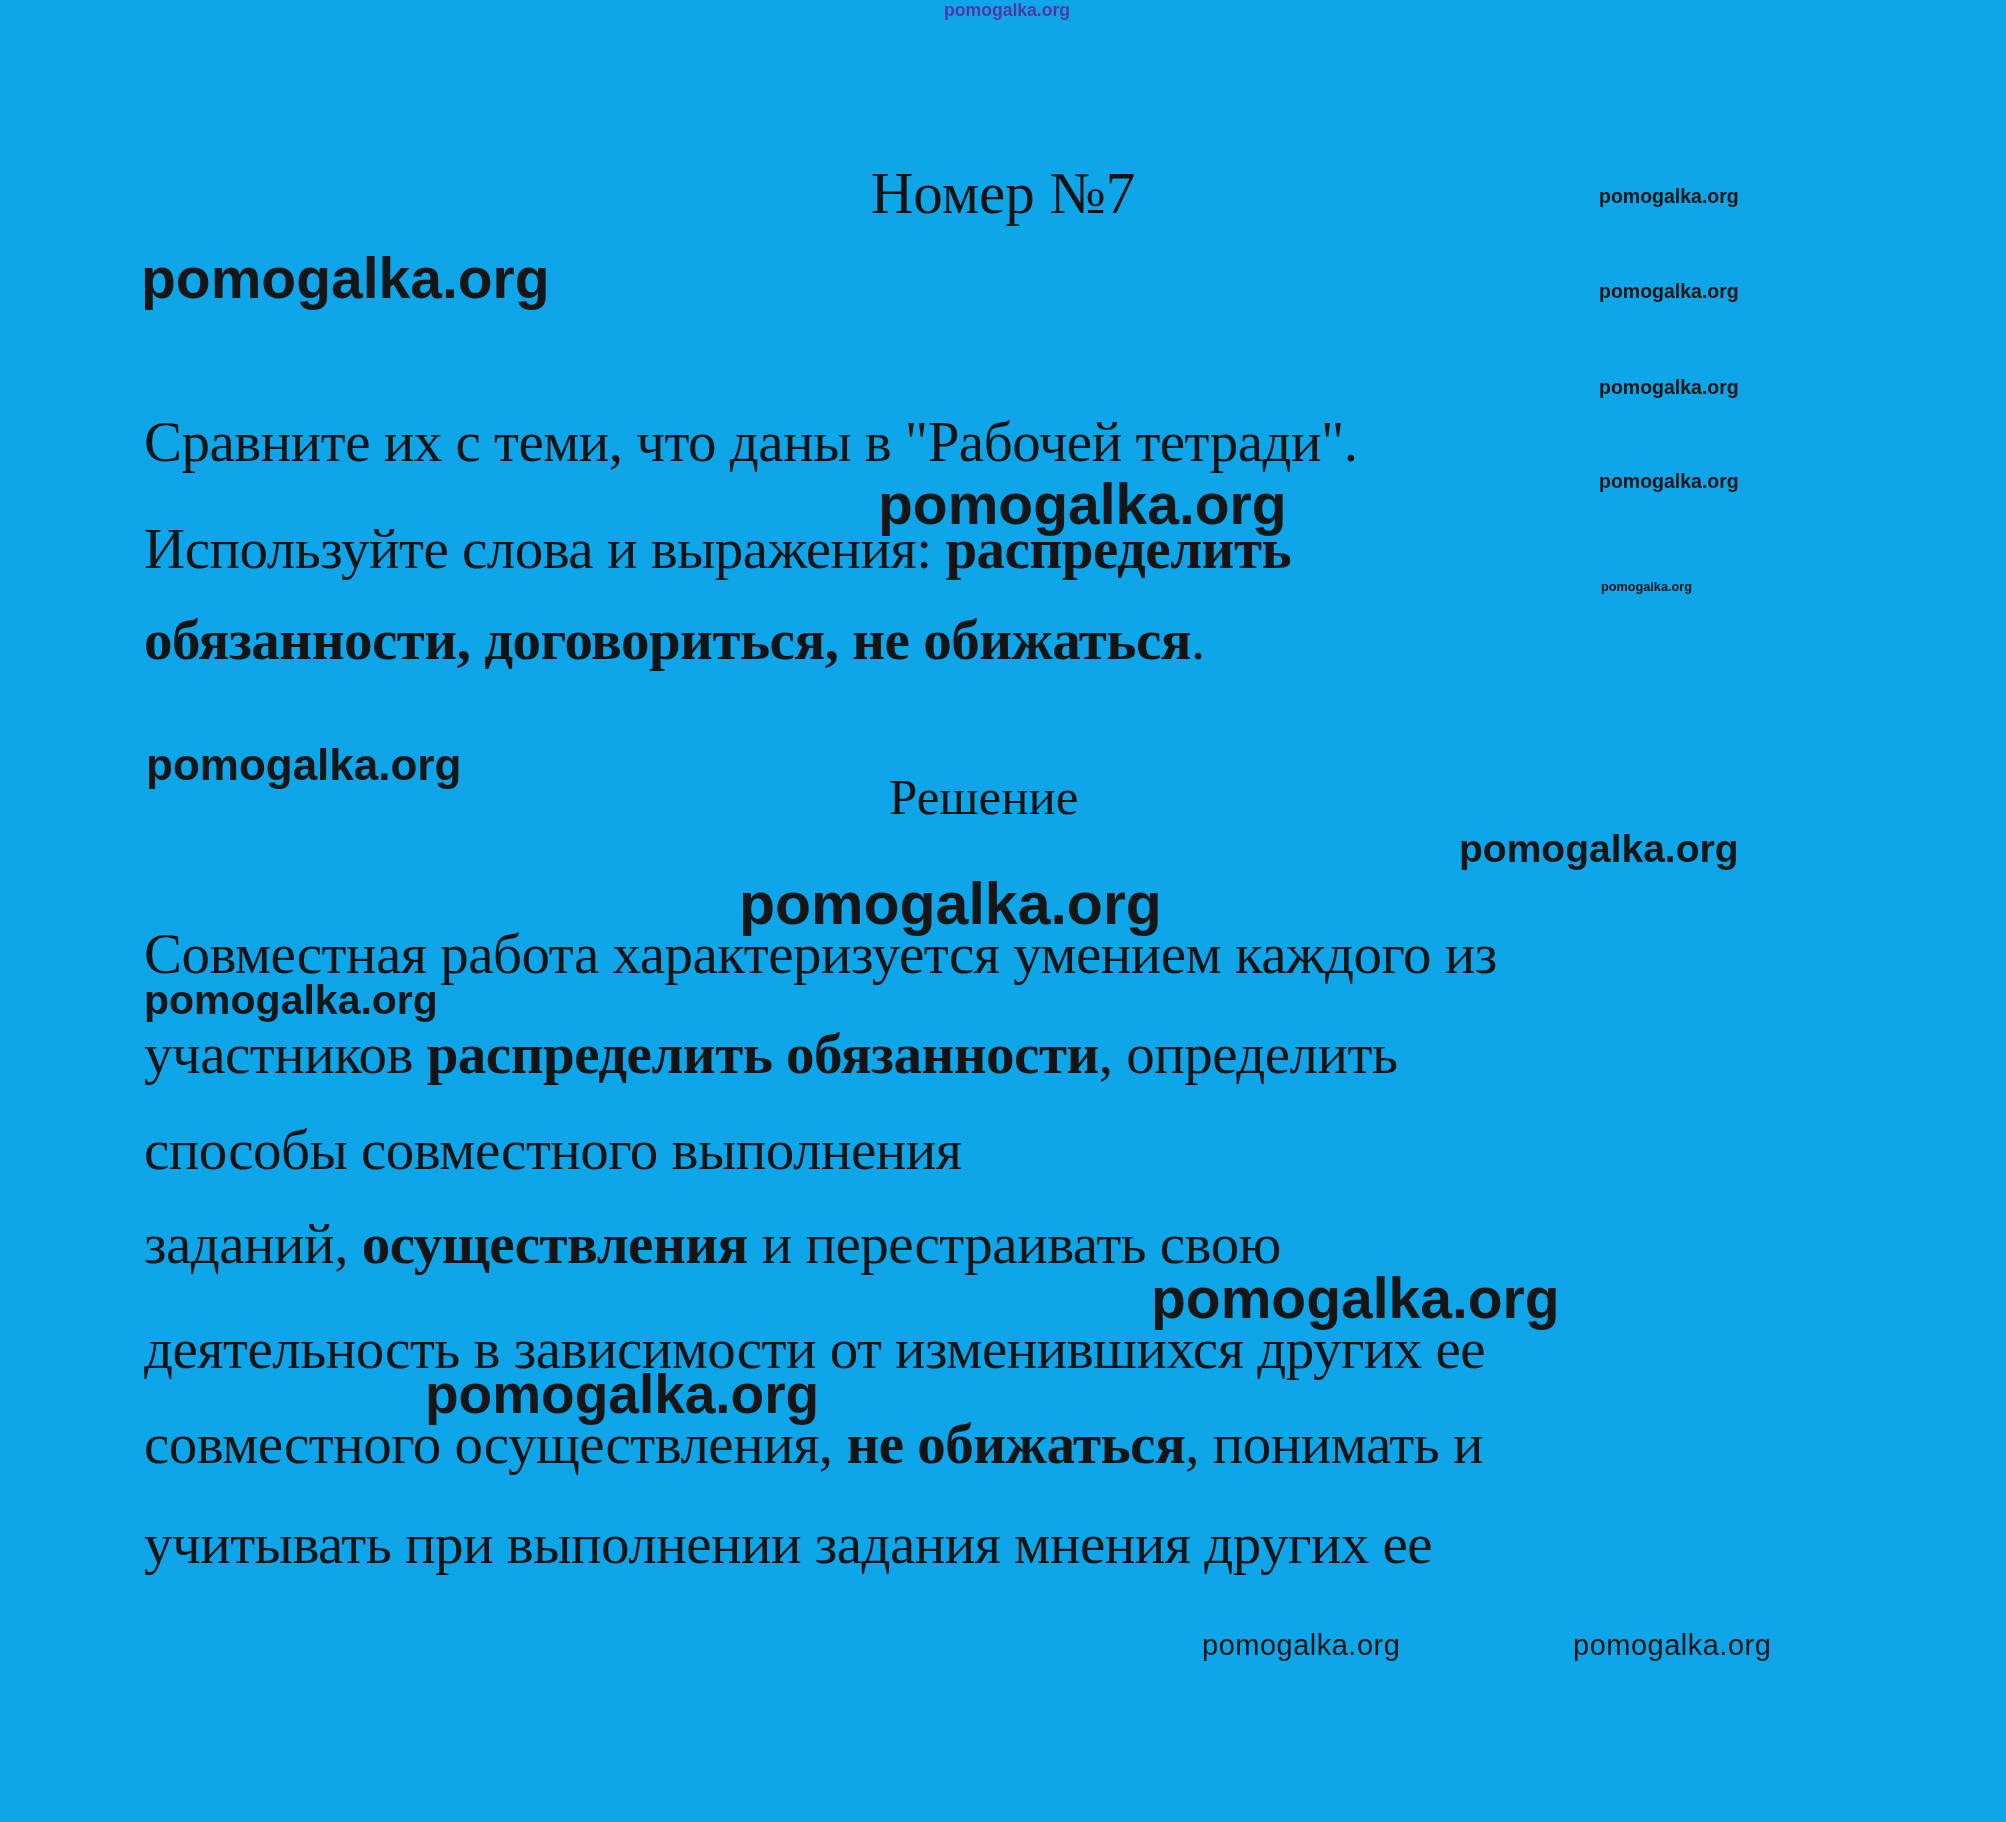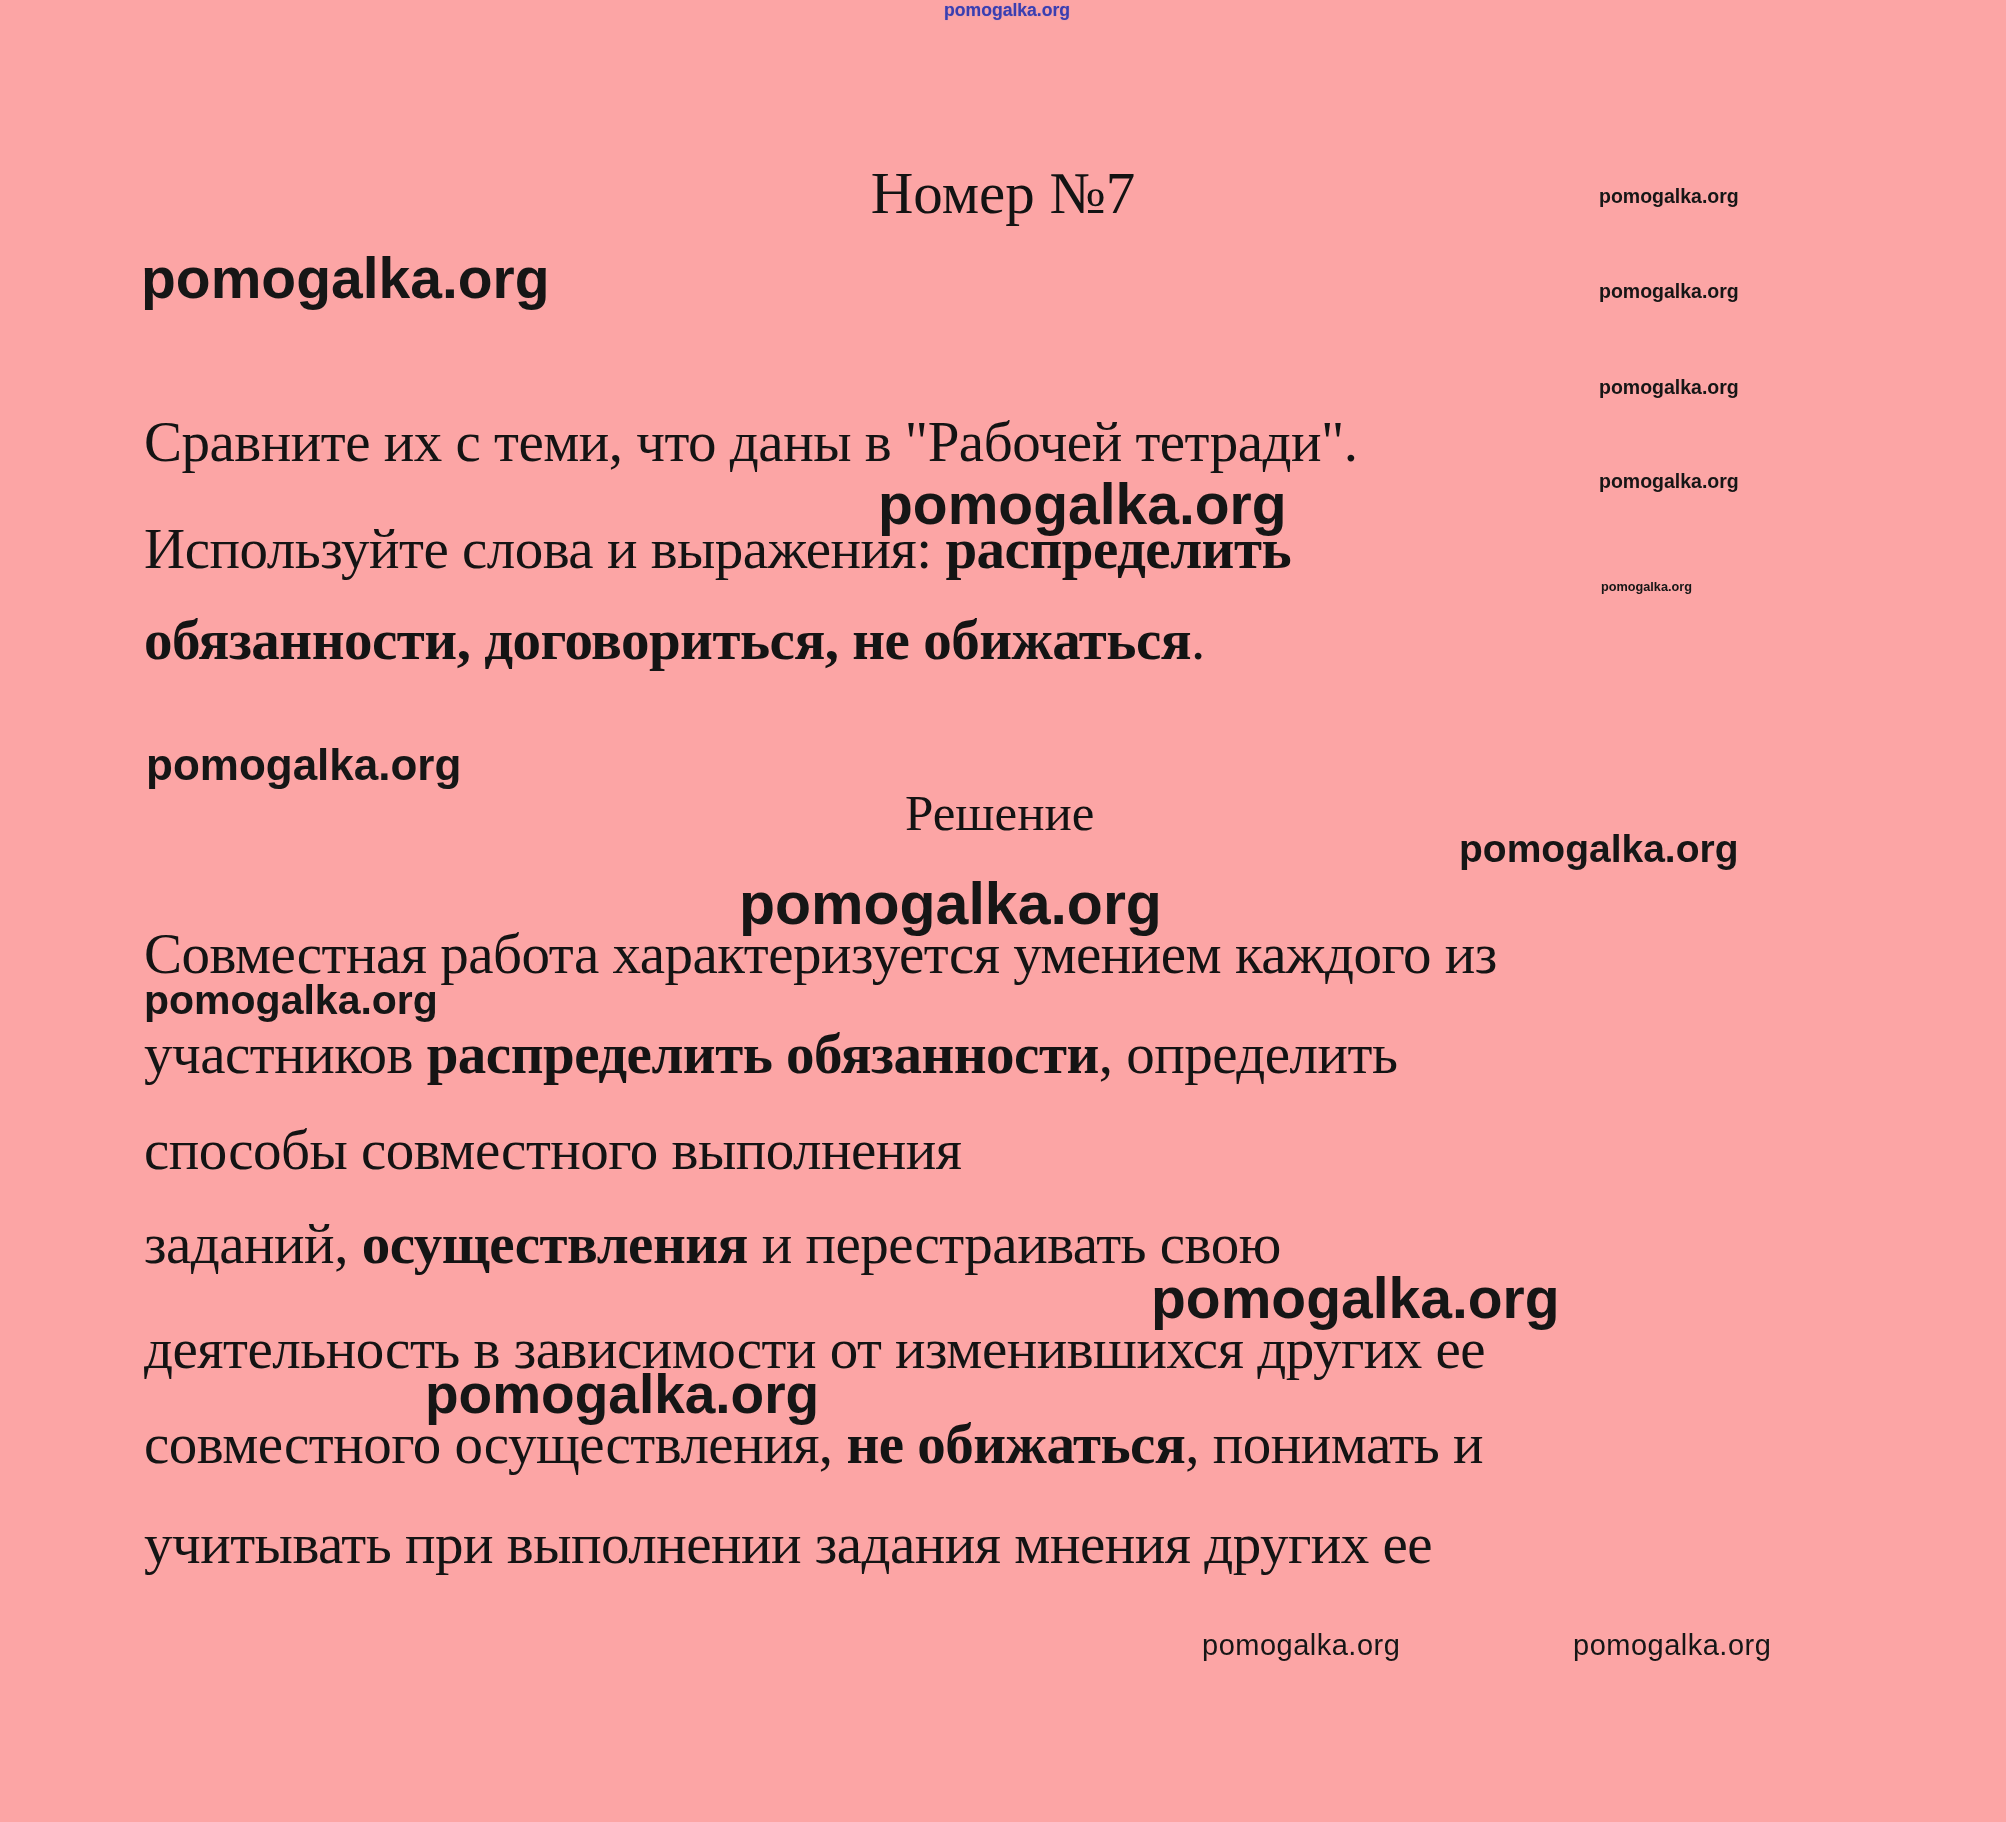--- a/index.html
+++ b/index.html
@@ -1,20 +1,20 @@
 <!DOCTYPE html>
 <html><head>
 <meta charset="utf-8">
 <style>
   html,body{margin:0;padding:0;background:#ffffff;}
   .page{
     position:relative;
     width:2006px;
     height:1823px;
-    background:#fca5a5;
+    background:#0ea5e9;
     overflow:hidden;
     font-family:"Liberation Serif", serif;
   }
   
   .line{
     position:absolute;
     left:144px;
     font-family:"Liberation Serif", serif;
     font-size:57px;
     line-height:1;
@@ -32,21 +32,21 @@
     font-family:"Liberation Serif", serif;
     font-weight:normal;
     font-size:59px;
     line-height:1;
     color:#131313;
   }
   .heading{
     position:absolute;
     left:889px;
     top:772px;
-    margin:16px;
+    margin:0;
     font-family:"Liberation Serif", serif;
     font-weight:normal;
     font-size:51px;
     line-height:1;
     color:#131313;
   }
   
   .wm{
     position:absolute;
     font-family:"Liberation Sans", sans-serif;

